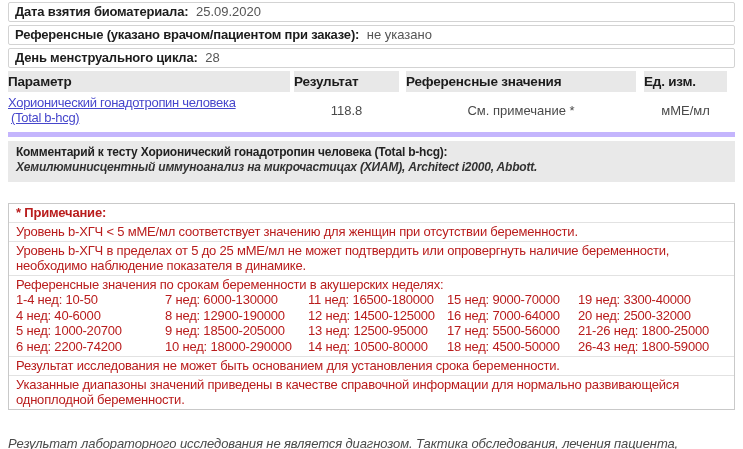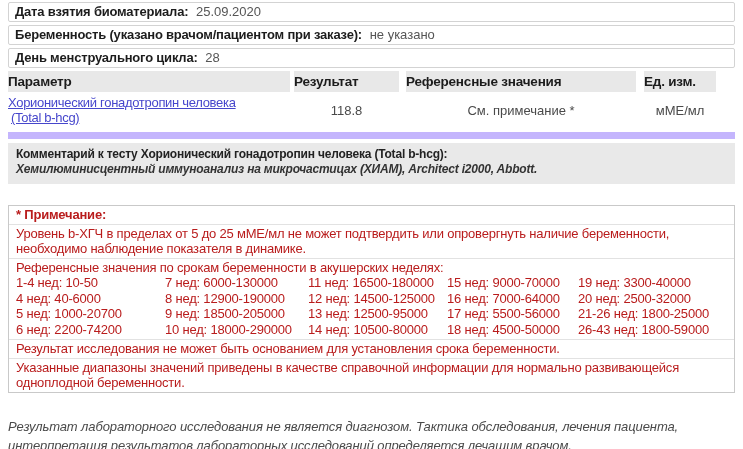--- a/index.html
+++ b/index.html
@@ -21,24 +21,24 @@
 
   
   .tbl-header { display:flex; margin-top:3px; }
   .hcell {
     background:#e8e8e8; height:21px; line-height:21px; text-align:left;
     font-weight:bold; font-size:13.5px; letter-spacing:-0.2px;
   }
   .w1 { width:282px; margin-right:4px; }
   .w2 { width:105px; margin-right:7px; }
   .w3 { width:230px; margin-right:8px; }
-  .w4 { width:72px; }
+  .w4 { width:83px; }
   .tbl-row {
     display:flex; align-items:center; padding:4px 0 6px 0;
-    border-bottom:7px solid #c4b5fd; font-size:13px; color:#4a4a4a;
+    border-bottom:5px solid #c4b5fd; font-size:13px; color:#4a4a4a;
   }
   .cell-center { text-align:center; }
   .param-link {
     display:inline-block; color:#4646cc; text-decoration:underline;
     font-size:13px; letter-spacing:-0.3px; line-height:1.15; cursor:pointer;
   }
   .param-line2 { padding-left:3px; }
 
   
   .comment-box {
@@ -68,21 +68,21 @@
 <body>
 
 <div class="page">
 
   <div class="info-row">
     <span class="lbl">Дата взятия биоматериала:</span>
     <span class="val">25.09.2020</span>
   </div>
 
   <div class="info-row">
-    <span class="lbl">Беременность (указано врачом/пациентом при заказе):</span>
+    <span class="lbl">Референсные (указано врачом/пациентом при заказе):</span>
     <span class="val">не указано</span>
   </div>
 
   <div class="info-row">
     <span class="lbl">День менструального цикла:</span>
     <span class="val">28</span>
   </div>
 
   <div class="tbl-header">
     <div class="hcell w1">Параметр</div>
@@ -103,20 +103,21 @@
     <div class="w4 cell-center">мМЕ/мл</div>
   </div>
 
   <div class="comment-box">
     <div class="comment-title">Комментарий к тесту Хорионический гонадотропин человека (Total b-hcg):</div>
     <div class="comment-method">Хемилюминисцентный иммуноанализ на микрочастицах (ХИАМ), Architect i2000, Abbott.</div>
   </div>
 
   <div class="note-box">
     <div class="note-row note-title">* Примечание:</div>
+    <div class="note-row">Уровень b-ХГЧ &lt; 5 мМЕ/мл соответствует значению для женщин при отсутствии беременности.</div>
     <div class="note-row">Уровень b-ХГЧ в пределах от 5 до 25 мМЕ/мл не может подтвердить или опровергнуть наличие беременности, необходимо наблюдение показателя в динамике.</div>
     <div class="note-row">
       <div>Референсные значения по срокам беременности в акушерских неделях:</div>
       <div class="ranges-grid">
         <span>1-4 нед: 10-50</span>
         <span>7 нед: 6000-130000</span>
         <span>11 нед: 16500-180000</span>
         <span>15 нед: 9000-70000</span>
         <span>19 нед: 3300-40000</span>
         <span>4 нед: 40-6000</span>

